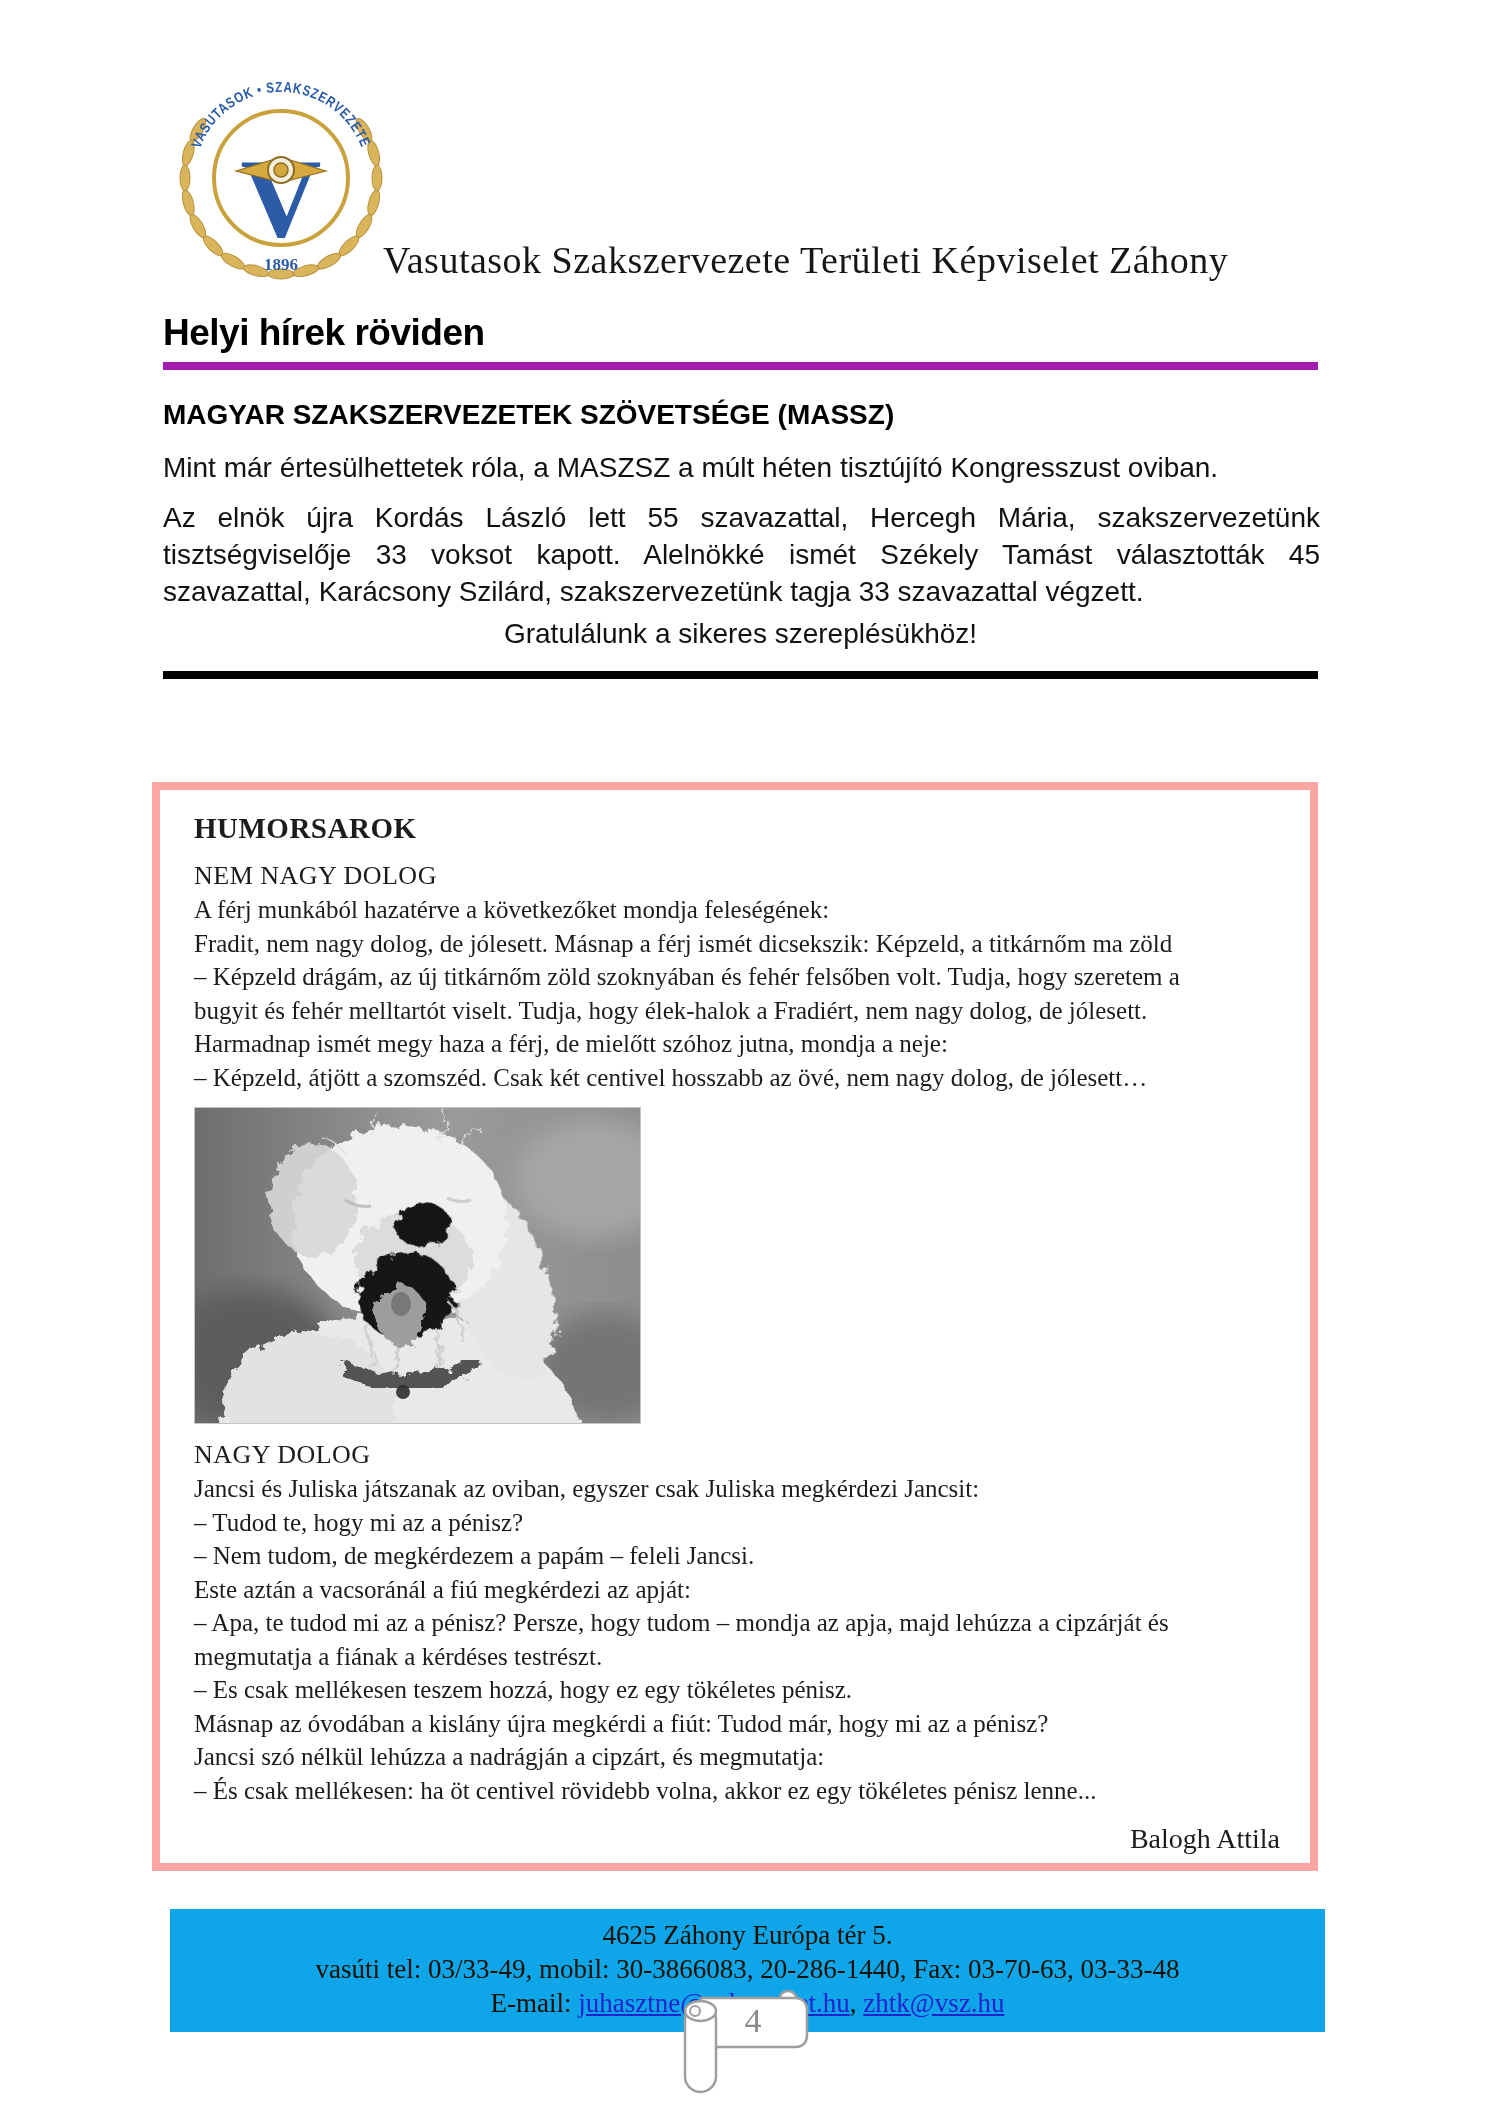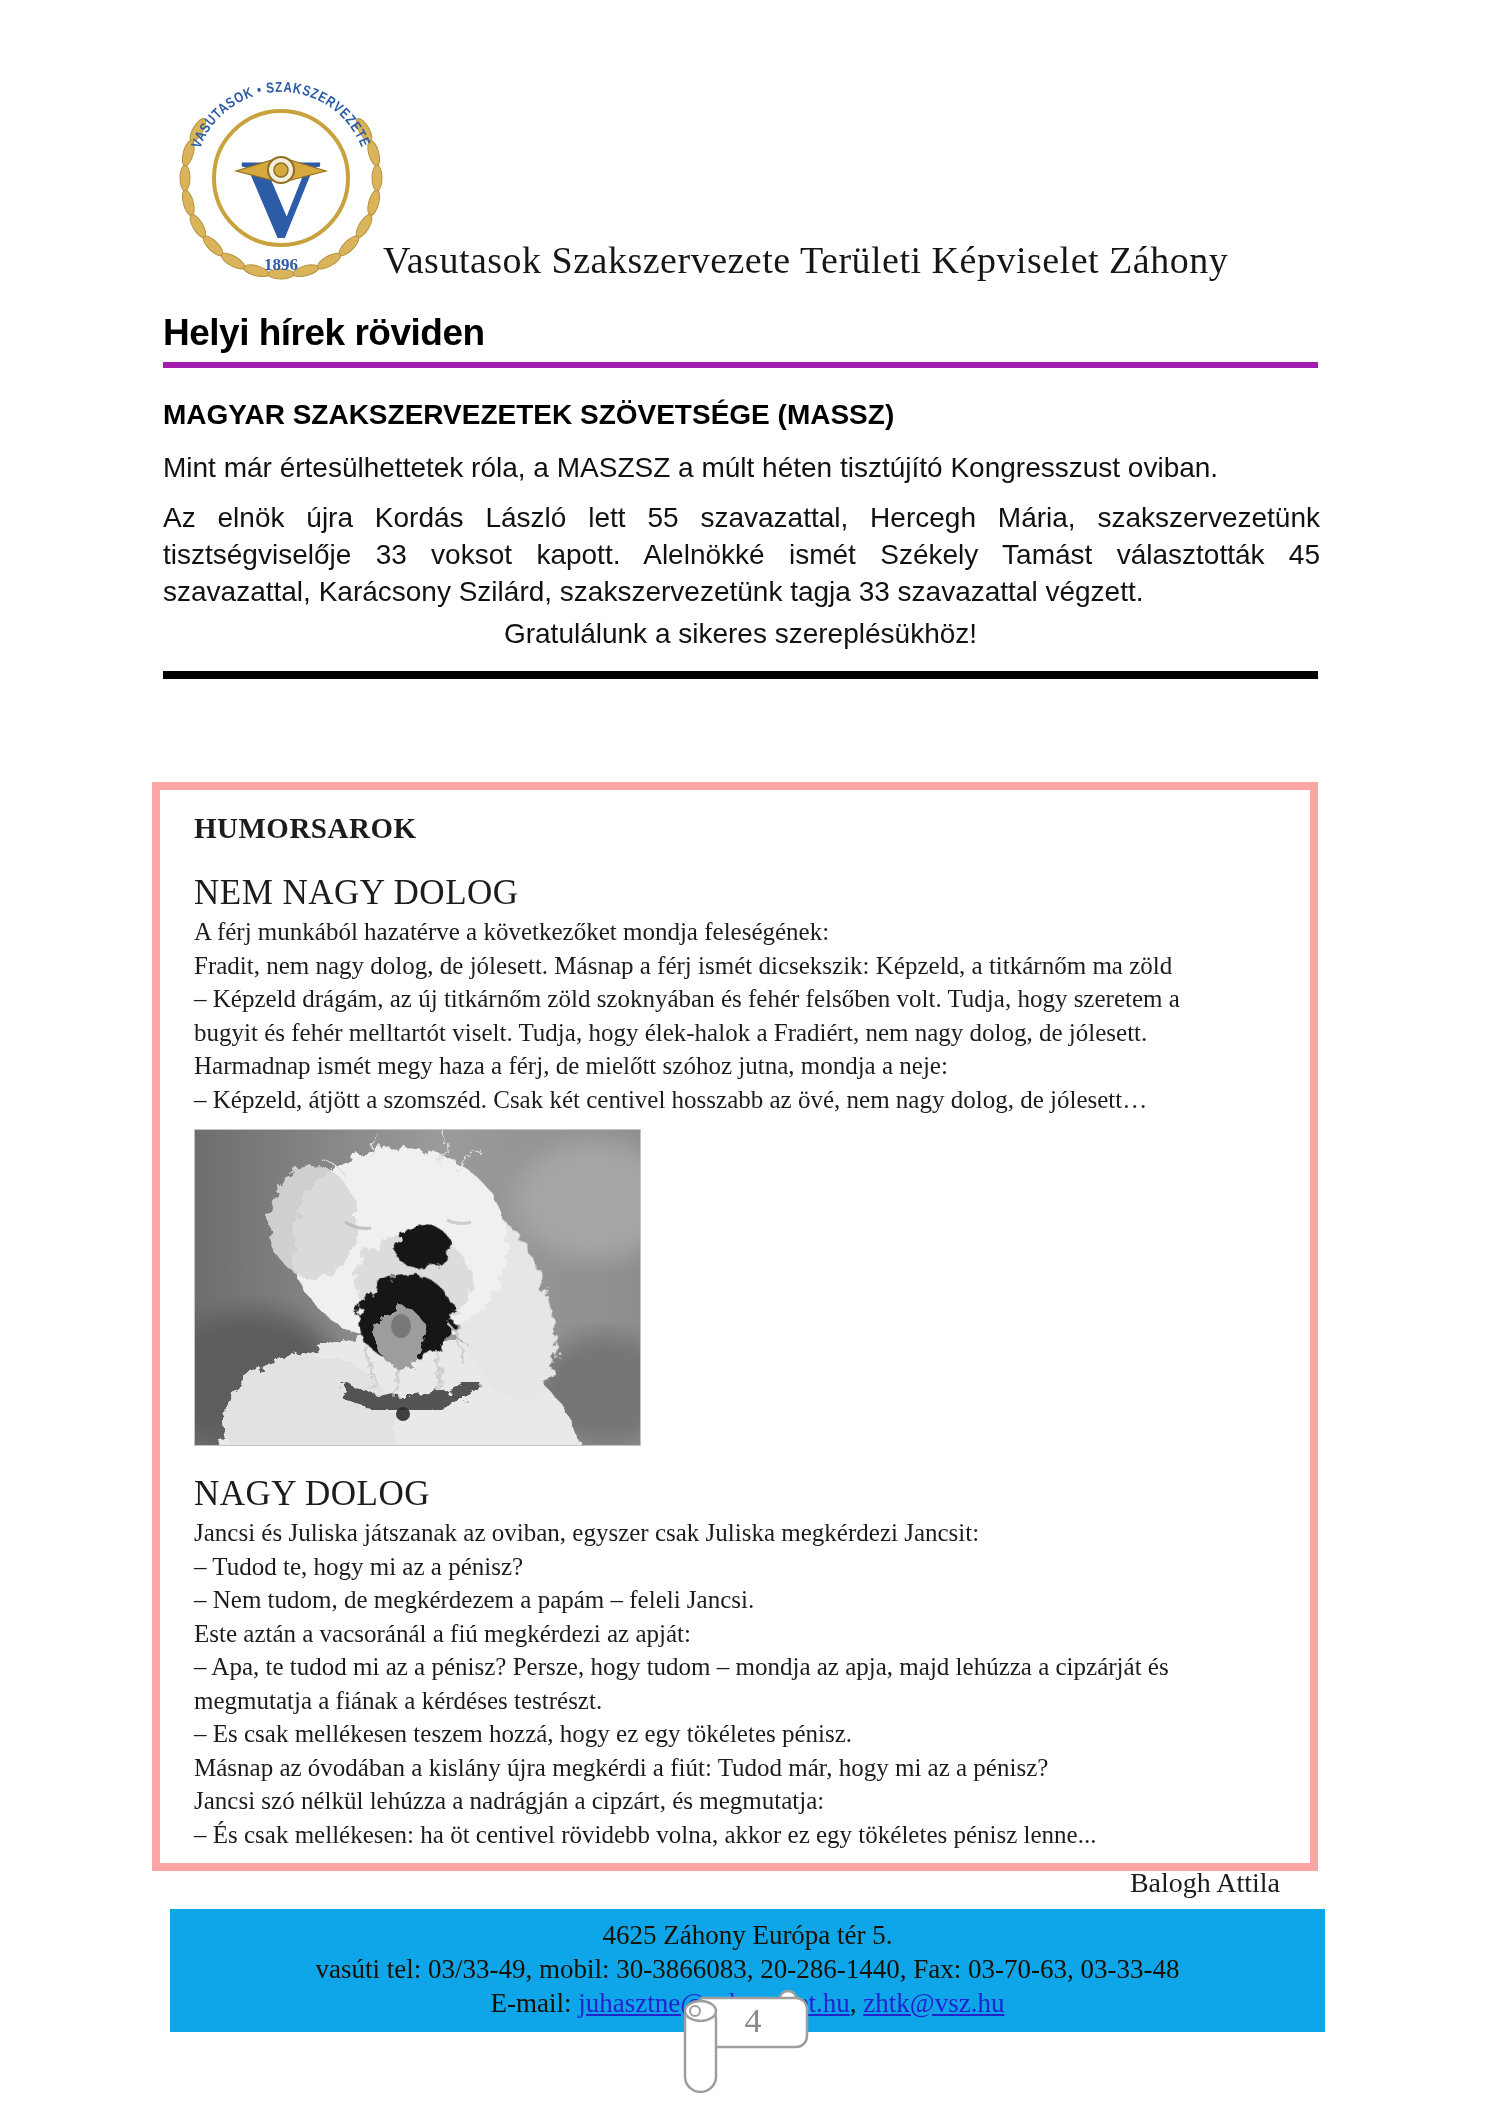--- a/index.html
+++ b/index.html
@@ -15,21 +15,21 @@
   .doc-title{
     left:383px;top:238px;font-family:"Liberation Serif",serif;
     font-size:38px;color:#161616;white-space:nowrap;letter-spacing:0.5px;
   }
 
   
   .section-title{
     left:163px;top:312px;width:1155px;
     font-family:"Liberation Sans",sans-serif;font-weight:700;font-size:37px;
     letter-spacing:-0.5px;color:#000;
-    padding-bottom:8px;border-bottom:6px solid #a21caf;
+    padding-bottom:8px;border-bottom:8px solid #a21caf;
   }
 
   
   .news-heading{
     left:163px;top:399px;font-family:"Liberation Sans",sans-serif;
     font-weight:700;font-size:28px;color:#000;white-space:nowrap;
   }
   .news-p1{
     left:163px;top:452px;width:1157px;
     font-family:"Liberation Sans",sans-serif;font-size:28px;color:#111;
@@ -45,21 +45,21 @@
   .rule{left:163px;top:671px;width:1155px;height:8px;background:#000;}
 
   
   .humor-box{
     left:152px;top:782px;width:1166px;height:1089px;box-sizing:border-box;
     border:8px solid #fca5a5;background:#fff;
     padding:22px 28px 0 34px;
     font-family:"Liberation Serif",serif;color:#1c1c1c;
   }
   .humor-title{font-size:29px;font-weight:700;letter-spacing:0.5px;}
-  .joke-heading{font-size:35px;margin-top:28px;letter-spacing:0.5px;}
+  .joke-heading{font-size:26px;margin-top:16px;letter-spacing:0.5px;}
   .joke-lines{margin-top:2px;}
   .joke-line{font-size:25px;line-height:33.5px;white-space:nowrap;}
   .dog-figure{
     margin-top:13px;width:447px;height:317px;box-sizing:border-box;
     border:1px solid #c4c4c4;background:#8a8a8a;
   }
   .dog-figure svg{display:block;}
   .author-line{text-align:right;font-size:28px;margin-top:16px;padding-right:2px;}
 
   

